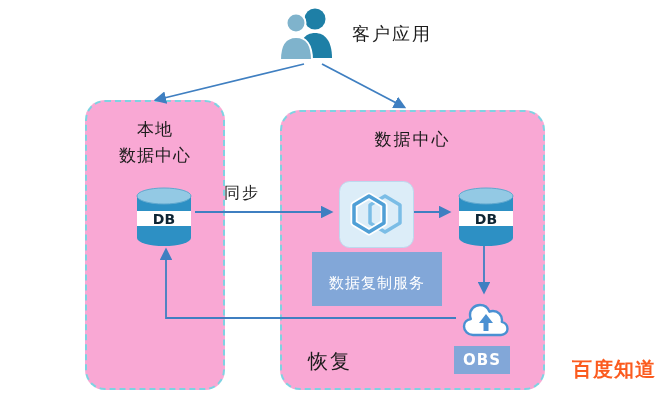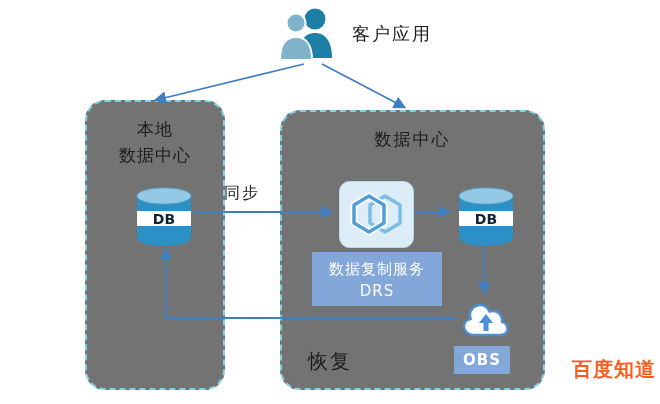--- a/index.html
+++ b/index.html
@@ -12,21 +12,21 @@
     width: 660px;
     height: 404px;
     background: #ffffff;
     overflow: hidden;
   }
   .abs { position: absolute; }
   .dashed-box {
     position: absolute;
     border: 2px dashed #7ed3e2;
     border-radius: 20px;
-    background: #737373;
+    background: #f9a8d4;
   }
   .box-title {
     position: absolute;
     width: 100%;
     text-align: center;
     color: #1c1c1c;
     font-size: 17px;
     line-height: 1.55;
     letter-spacing: 1px;
   }
@@ -37,21 +37,21 @@
   }
   .blue-label {
     position: absolute;
     background: #82a7d8;
     color: #ffffff;
     text-align: center;
   }
   .drs-label {
     font-size: 15px;
     line-height: 1.45;
-    padding-top: 7px;
+    padding-top: 21px;
     letter-spacing: 1px;
   }
   .obs-label {
     font-size: 15px;
     font-weight: bold;
     line-height: 28px;
     letter-spacing: 1px;
   }
   .db-text {
     font-size: 14px;
@@ -109,21 +109,20 @@
 
     <svg class="abs" style="left:57px;top:69px;" width="75" height="67" viewBox="0 0 75 67">
       <rect x="0.5" y="0.5" width="74" height="66" rx="10" fill="#dcedf8" stroke="#bcd9ee"></rect>
       <polygon points="46,15 61,24 61,42 46,51 31,42 31,24" fill="none" stroke="#7bbde6" stroke-width="3.5" stroke-linejoin="round"></polygon>
       <polygon points="30,15 45,24 45,42 30,51 15,42 15,24" fill="none" stroke="#ffffff" stroke-width="7" stroke-linejoin="round"></polygon>
       <polygon points="30,15 45,24 45,42 30,51 15,42 15,24" fill="none" stroke="#4f9fd6" stroke-width="3.5" stroke-linejoin="round"></polygon>
     </svg>
 
     <div class="blue-label drs-label" style="left:30px;top:140px;width:130px;height:54px;">
       <div>数据复制服务</div>
-      <div>DRS</div>
     </div>
 
     <svg class="abs" style="left:175px;top:74px;" width="58" height="62" viewBox="0 0 58 62">
       <path d="M2 10 V 52 A 27 8 0 0 0 56 52 V 10 Z" fill="#2d90c4"></path>
       <rect x="2" y="25" width="54" height="15" fill="#ffffff"></rect>
       <ellipse cx="29" cy="10" rx="27" ry="8" fill="#93c9e4" stroke="#5fa8cf" stroke-width="1"></ellipse>
       <text x="29" y="37.5" class="db-text">DB</text>
     </svg>
 
     <svg class="abs" style="left:178px;top:186px;" width="52" height="44" viewBox="0 0 52 44">

